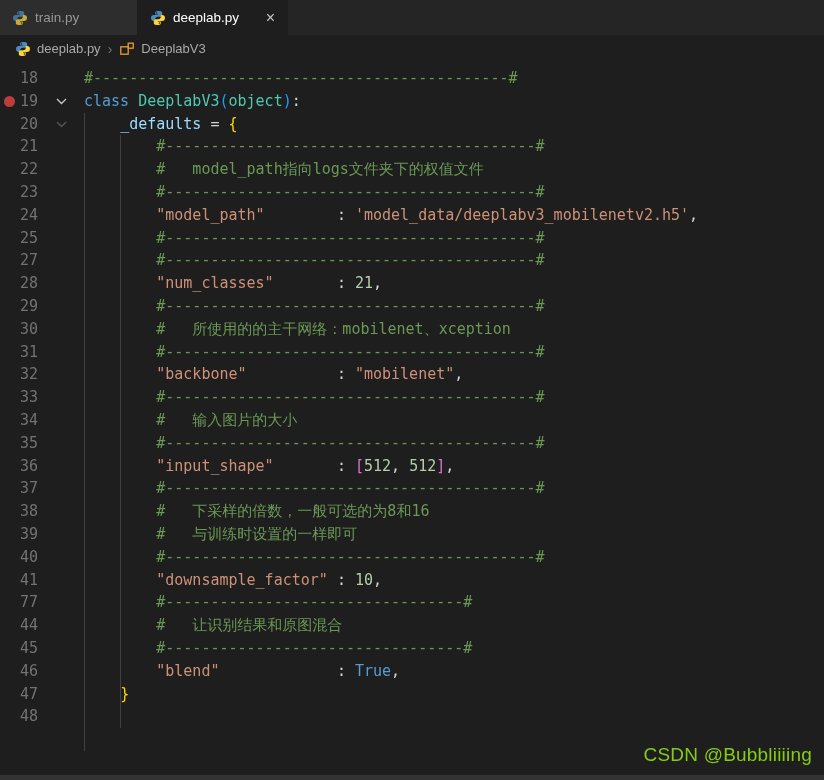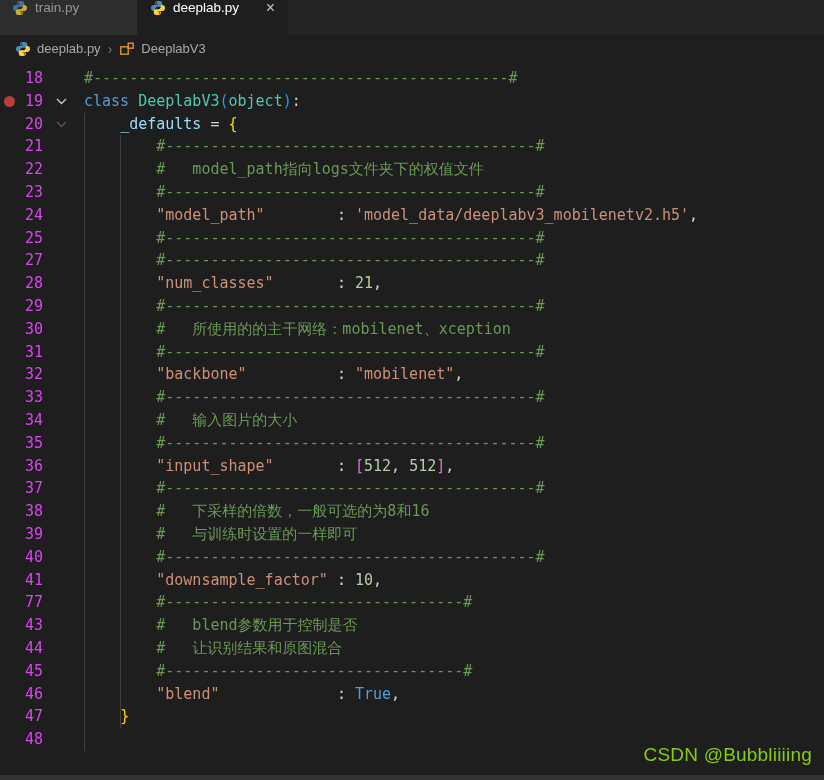--- a/index.html
+++ b/index.html
@@ -9,21 +9,21 @@
   }
   *{box-sizing:border-box;}
   html,body{margin:0;padding:0;}
   body{
     width:824px;height:780px;overflow:hidden;position:relative;
     background:#1E1E1E;font-family:"Liberation Sans",sans-serif;
   }
   
   .tabbar{height:35px;background:#252526;display:flex;align-items:stretch;}
   .tab{
-    display:flex;align-items:flex-start;padding:0 12px;gap:7px;
+    display:flex;align-items:center;padding:0 12px;gap:7px;
     font-size:13.5px;color:#969696;background:#2D2D2D;
     border-right:1px solid #1E1E1E;cursor:pointer;
   }
   .tab.inactive{width:138px;}
   .tab.active{width:150px;background:#1E1E1E;color:#FFFFFF;}
   .tab .ficon{width:16px;height:16px;flex:0 0 16px;}
   .tab.inactive .ficon{opacity:.75;}
   .tab .close{margin-left:auto;font-size:16px;line-height:16px;color:#C5C5C5;}
   
   .breadcrumbs{
@@ -33,21 +33,21 @@
   .breadcrumbs .ficon{width:16px;height:16px;}
   .crumb-sep{color:#767676;font-size:14px;margin:0 1px;}
   
   .editor{
     position:relative;height:718px;background:#1E1E1E;padding-top:5px;
     font-family:"DejaVu Sans Mono","Liberation Mono",monospace;font-size:15px;
   }
   .line{display:flex;height:22.8px;line-height:22.8px;white-space:pre;}
   .glyph{width:20px;flex:0 0 20px;position:relative;}
   .bp{position:absolute;left:4px;top:6px;width:11px;height:11px;border-radius:50%;background:var(--breakpoint);}
-  .ln{width:28px;flex:0 0 28px;text-align:center;color:#d946ef;}
+  .ln{width:28px;flex:0 0 28px;text-align:left;color:#737373;}
   .fold{width:26px;flex:0 0 26px;text-align:center;color:#C5C5C5;}
   .fold.dim{color:#565656;}
   .fold svg{vertical-align:middle;}
   .code{padding-left:10px;color:#D4D4D4;}
   .guide{position:absolute;width:1px;background:#404040;}
   .tok-comment{color:var(--comment);}
   .tok-str{color:var(--string);}
   .tok-kw{color:var(--keyword);}
   .tok-cls{color:var(--class_name);}
   .tok-var{color:var(--variable);}
@@ -126,21 +126,20 @@
       <div class="line"><div class="glyph"></div><div class="ln">33</div><div class="fold"></div><div class="code"><span class="tok-comment">        #-----------------------------------------#</span></div></div>
       <div class="line"><div class="glyph"></div><div class="ln">34</div><div class="fold"></div><div class="code"><span class="tok-comment">        #   输入图片的大小</span></div></div>
       <div class="line"><div class="glyph"></div><div class="ln">35</div><div class="fold"></div><div class="code"><span class="tok-comment">        #-----------------------------------------#</span></div></div>
       <div class="line"><div class="glyph"></div><div class="ln">36</div><div class="fold"></div><div class="code"><span class="tok-plain">        </span><span class="tok-str">"input_shape"</span><span class="tok-plain">       </span><span class="tok-op">: </span><span class="tok-bracket">[</span><span class="tok-num">512</span><span class="tok-op">, </span><span class="tok-num">512</span><span class="tok-bracket">]</span><span class="tok-op">,</span></div></div>
       <div class="line"><div class="glyph"></div><div class="ln">37</div><div class="fold"></div><div class="code"><span class="tok-comment">        #-----------------------------------------#</span></div></div>
       <div class="line"><div class="glyph"></div><div class="ln">38</div><div class="fold"></div><div class="code"><span class="tok-comment">        #   下采样的倍数，一般可选的为8和16</span></div></div>
       <div class="line"><div class="glyph"></div><div class="ln">39</div><div class="fold"></div><div class="code"><span class="tok-comment">        #   与训练时设置的一样即可</span></div></div>
       <div class="line"><div class="glyph"></div><div class="ln">40</div><div class="fold"></div><div class="code"><span class="tok-comment">        #-----------------------------------------#</span></div></div>
       <div class="line"><div class="glyph"></div><div class="ln">41</div><div class="fold"></div><div class="code"><span class="tok-plain">        </span><span class="tok-str">"downsample_factor"</span><span class="tok-plain"> </span><span class="tok-op">: </span><span class="tok-num">10</span><span class="tok-op">,</span></div></div>
       <div class="line"><div class="glyph"></div><div class="ln">77</div><div class="fold"></div><div class="code"><span class="tok-comment">        #---------------------------------#</span></div></div>
-      <div class="line"><div class="glyph"></div><div class="ln">43</div><div class="fold"></div><div class="code"><span class="tok-comment">        #   blend参数用于控制是否</span></div></div>
       <div class="line"><div class="glyph"></div><div class="ln">44</div><div class="fold"></div><div class="code"><span class="tok-comment">        #   让识别结果和原图混合</span></div></div>
       <div class="line"><div class="glyph"></div><div class="ln">45</div><div class="fold"></div><div class="code"><span class="tok-comment">        #---------------------------------#</span></div></div>
       <div class="line"><div class="glyph"></div><div class="ln">46</div><div class="fold"></div><div class="code"><span class="tok-plain">        </span><span class="tok-str">"blend"</span><span class="tok-plain">             </span><span class="tok-op">: </span><span class="tok-kw">True</span><span class="tok-op">,</span></div></div>
       <div class="line"><div class="glyph"></div><div class="ln">47</div><div class="fold"></div><div class="code"><span class="tok-plain">    </span><span class="tok-brace">}</span></div></div>
       <div class="line"><div class="glyph"></div><div class="ln">48</div><div class="fold"></div><div class="code"></div></div>
     </div>
 </div>
 
 <div class="watermark">CSDN @Bubbliiiing</div>
 <div class="bottom-strip"></div>

